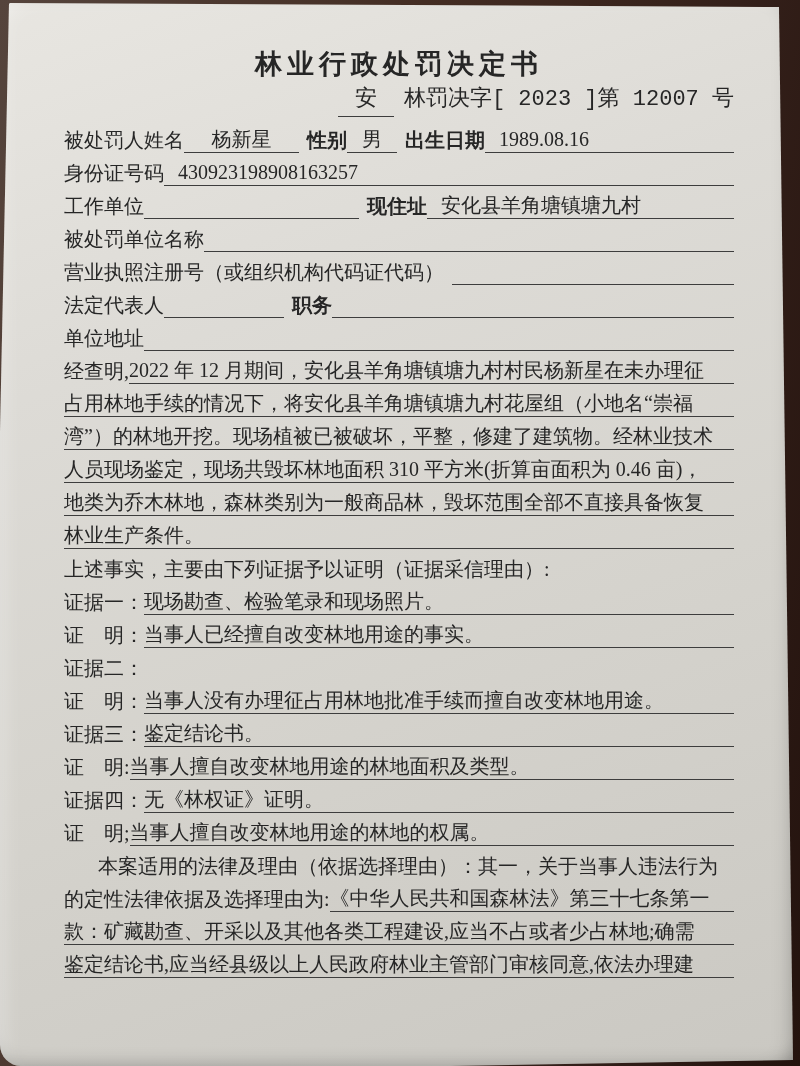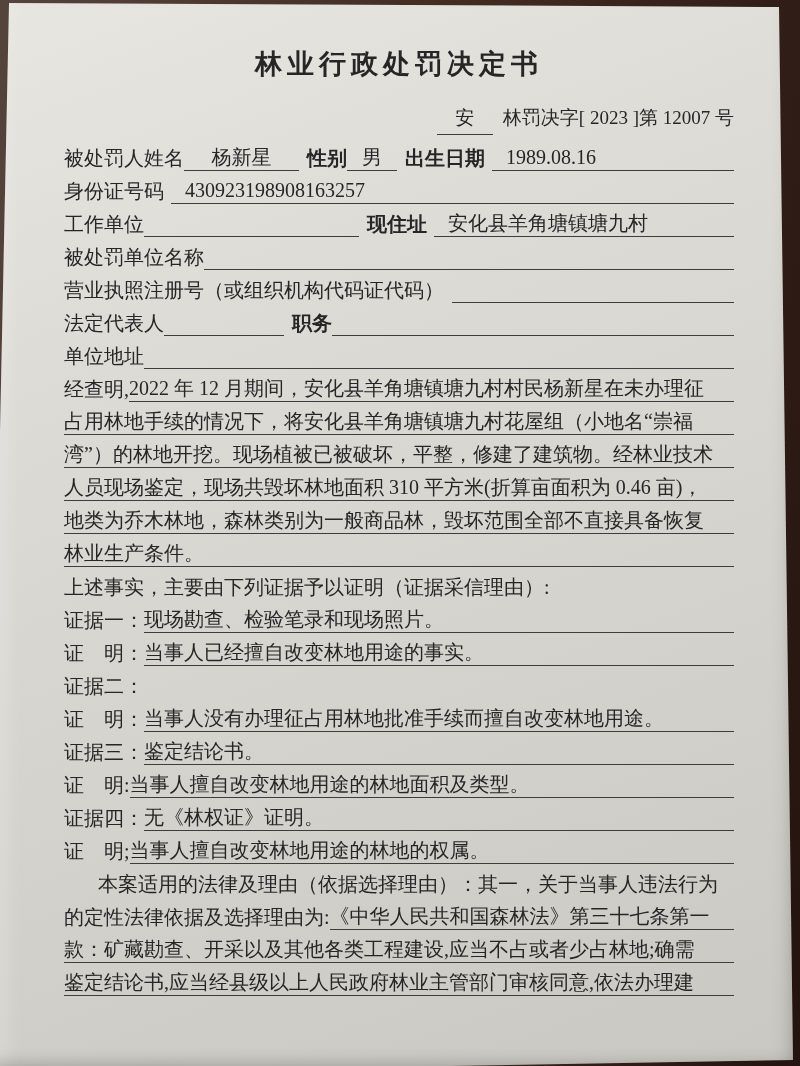--- a/index.html
+++ b/index.html
@@ -7,34 +7,34 @@
        font-family:"Liberation Serif","DejaVu Serif",serif;
        background:#2d1b15;}
   #stage{position:relative;width:800px;height:1066px;
          background:linear-gradient(100deg,#55443c 0%,#432c22 45%,#34201a 75%,#24130e 100%);}
   
   .paper{position:absolute;left:0;top:0;width:800px;height:1066px;
          background:linear-gradient(160deg,#e8e6e1 0%,#dddbd6 30%,#d5d3cd 60%,#cac8c2 100%);
          clip-path:polygon(9px 3px,779px 7px,793px 1060px,450px 1066px,0px 1066px,0px 432px);
          box-shadow:inset -18px 0 22px -14px rgba(0,0,0,.35),
                     inset 0 -14px 18px -12px rgba(0,0,0,.18),
-                    inset 14px 10px 26px -18px rgba(255,255,255,.6);}
+                    inset 14px 10px 26px -18px rgba(255,255,255,.6);border-radius:21px;}
   .content{position:absolute;left:64px;right:66px;top:44px;color:#262626;}
   .title{font-size:27px;font-weight:bold;letter-spacing:5px;text-align:center;
          height:40px;line-height:40px;margin:0;}
-  .docno{height:36px;line-height:32px;text-align:right;font-size:19px;margin-top:18px;}
+  .docno{height:36px;line-height:32px;text-align:right;font-size:22px;margin-top:0;font-family:Liberation Mono, monospace;}
   .docno .u{min-width:56px;text-align:center;margin-right:10px;}
   .row,.pline{display:flex;align-items:flex-end;height:33px;font-size:20px;white-space:nowrap;}
   .row span,.pline span{line-height:26px;}
   .lbl{flex:0 0 auto;}
   .ml8{margin-left:8px;font-weight:bold;}
   .u{border-bottom:1.5px solid #3d3d3d;display:inline-block;}
   .fill{flex:1 1 auto;overflow:hidden;}
   .center{text-align:center;}
-  .padl{padding-left:14px;margin-left:7px;}
+  .padl{padding-left:14px;}
   .w115{flex:0 0 115px;}
   .w50{flex:0 0 50px;}
   .w215{flex:0 0 215px;}
   .w120{flex:0 0 120px;}
   .plain{flex:0 0 auto;font-family:Liberation Serif, serif;}
   .indent{padding-left:34px;}
 </style>
 </head>
 <body>
 

